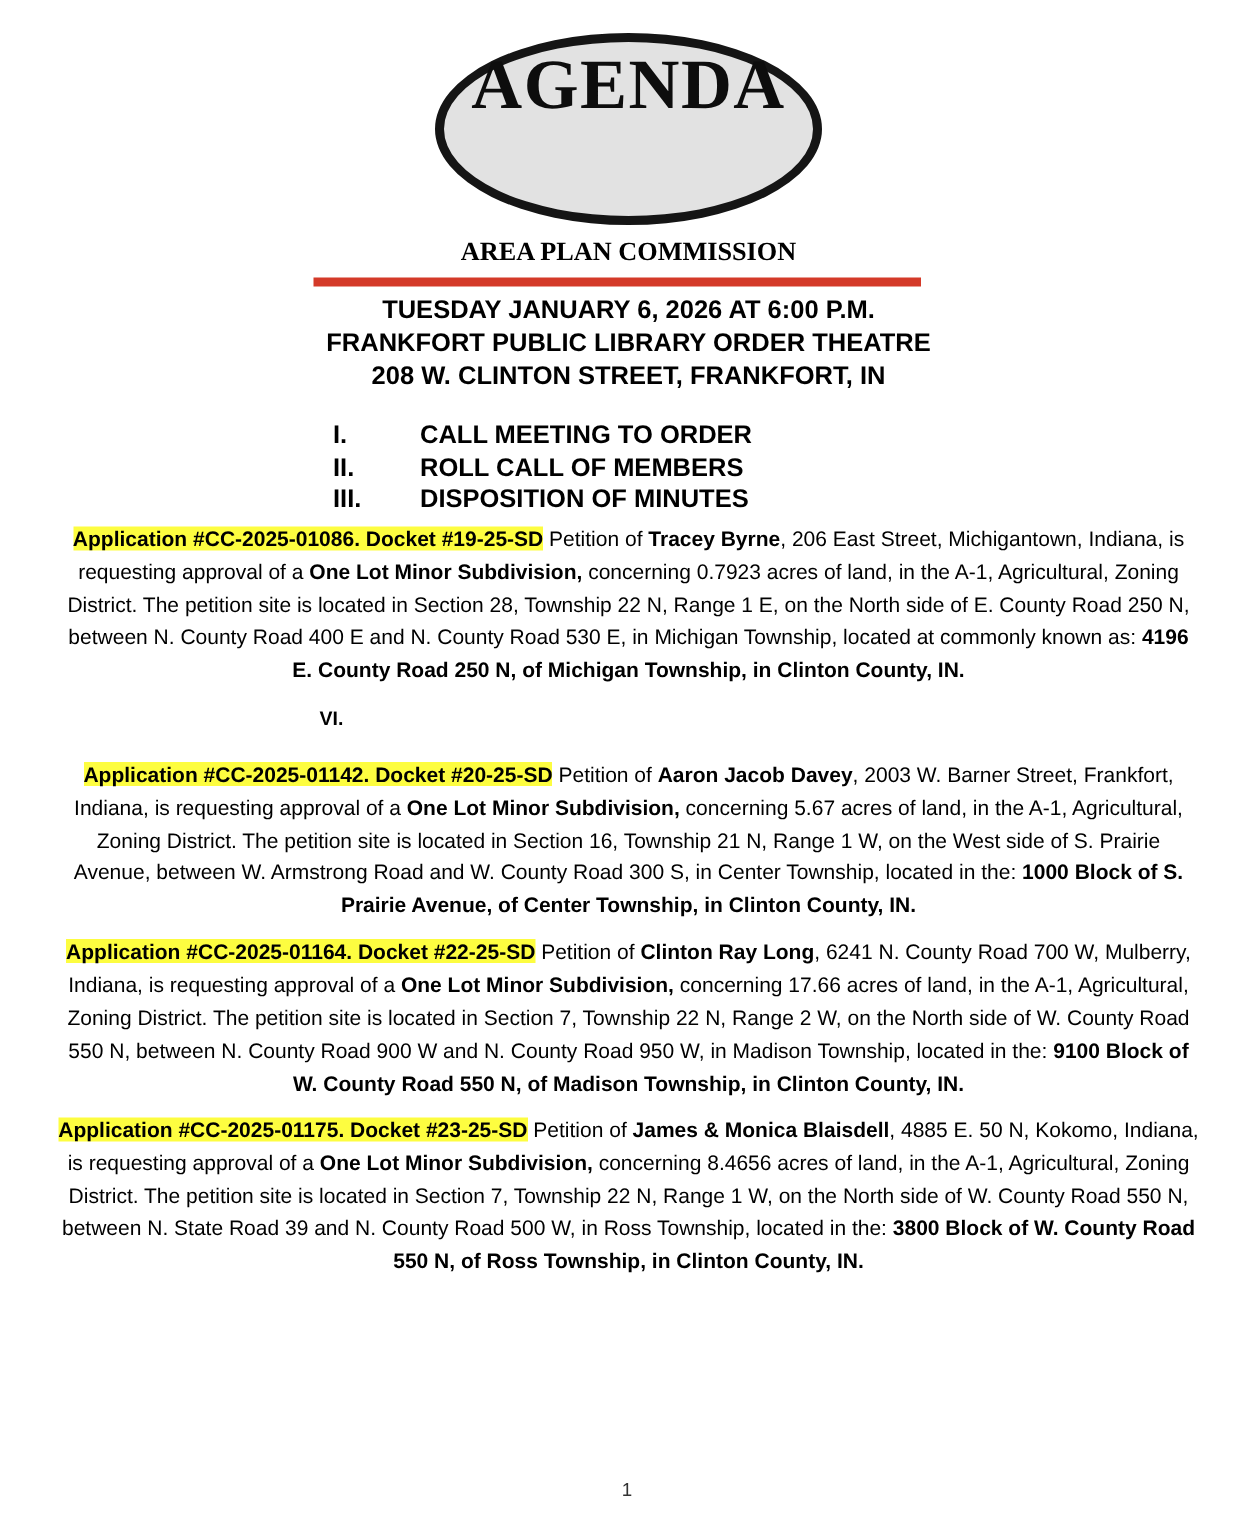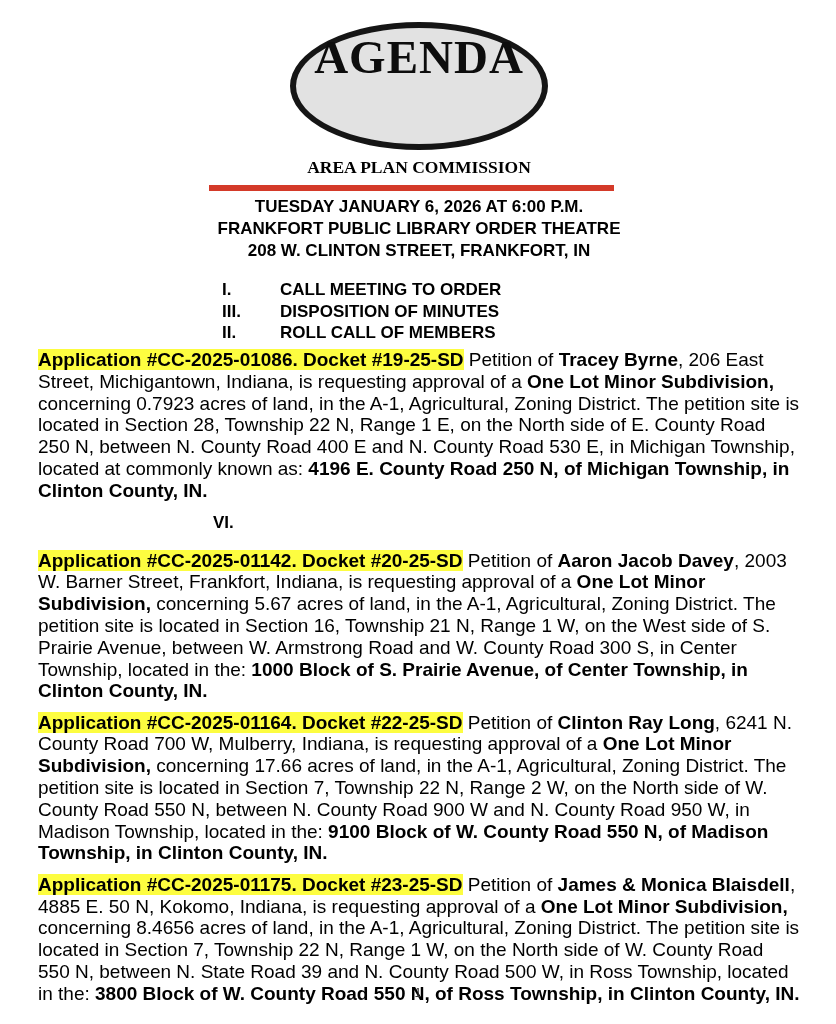--- a/index.html
+++ b/index.html
@@ -39,28 +39,28 @@
   .agenda-list{margin-top:17px;}
   .agenda-item{
     display:flex;
     padding-left:184px;
     font-weight:bold;font-size:17px;line-height:21.5px;
   }
   .agenda-item .numeral{width:58px;flex:none;}
   .vi-heading{
     display:flex;
     padding-left:175px;
-    font-weight:bold;font-size:17px;line-height:22px;
+    font-weight:bold;font-size:13px;line-height:22px;
     margin-top:10px;
     flex-direction:column;
   }
   .vi-heading .numeral{width:64px;flex:none;}
   .app-par{
-    font-size:19px;line-height:21.8px;
-    margin:0;width:762px;
+    font-size:14px;line-height:21.8px;
+    margin:0;width:762px;text-align:center;
   }
   .old-biz .app-par{margin-top:5.5px;}
   .pub .app-par{margin-top:9.5px;}
   .pub .app-par:first-child{margin-top:16px;}
   .seg-hl{background:var(--highlight,#fdfd40);font-weight:bold;}
   .seg-b{font-weight:bold;}
   .seg-n{font-weight:normal;}
   .page-number{
     position:absolute;left:0;right:0;bottom:24px;
     text-align:center;font-size:12.5px;color:#333;
@@ -87,27 +87,27 @@
     <div class="meeting-line">208 W. CLINTON STREET, FRANKFORT, IN</div>
   </div>
 
   <div class="agenda-list">
   <div class="agenda-item">
     <span class="numeral">I.</span>
     <span>CALL MEETING TO ORDER</span>
   </div>
 
   <div class="agenda-item">
-    <span class="numeral">III.</span>
-    <span>DISPOSITION OF MINUTES</span>
+    <span class="numeral">II.</span>
+    <span>ROLL CALL OF MEMBERS</span>
   </div>
 
   <div class="agenda-item">
-    <span class="numeral">II.</span>
-    <span>ROLL CALL OF MEMBERS</span>
+    <span class="numeral">III.</span>
+    <span>DISPOSITION OF MINUTES</span>
   </div>
 
 </div>
 
   <div class="old-biz">
   <p class="app-par"><span class="seg-hl">Application #CC-2025-01086. Docket #19-25-SD</span><span class="seg-n"> Petition of </span><span class="seg-b">Tracey Byrne</span><span class="seg-n">, 206 East Street, Michigantown, Indiana, is requesting approval of a </span><span class="seg-b">One Lot Minor Subdivision,</span><span class="seg-n"> concerning 0.7923 acres of land, in the A-1, Agricultural, Zoning District. The petition site is located in Section 28, Township 22 N, Range 1 E, on the North side of E. County Road 250 N, between N. County Road 400 E and N. County Road 530 E, in Michigan Township, located at commonly known as: </span><span class="seg-b">4196 E. County Road 250 N, of Michigan Township, in Clinton County, IN.</span></p>
 </div>
 
   <div class="vi-heading">
     <span class="numeral">VI.</span>

